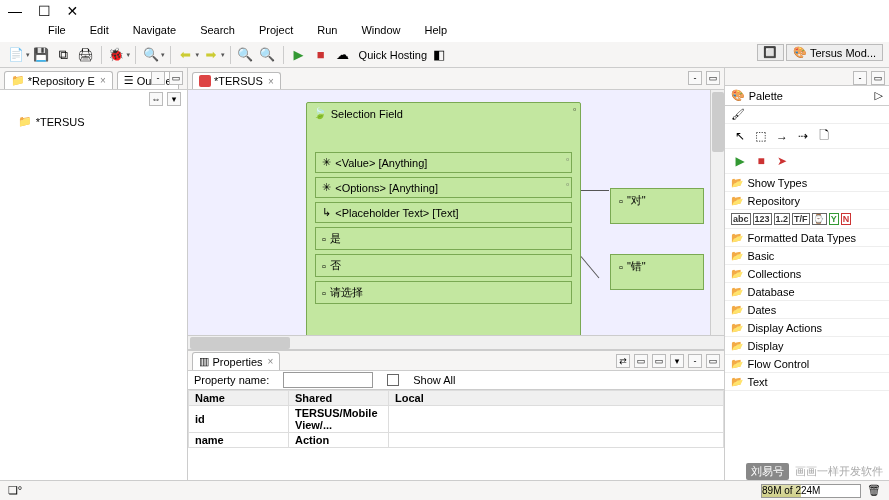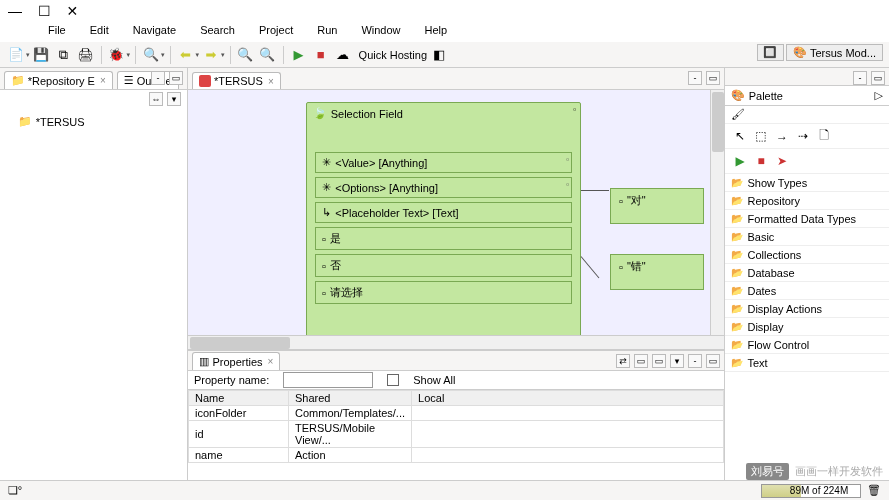--- a/index.html
+++ b/index.html
@@ -40,26 +40,26 @@
 .slotctrl { position: absolute; right: 2px; top: 2px; font-size: 8px; color: #555; }
 .smallnode { position: absolute; background: #c3e7a0; border: 1px solid #7aa953; padding: 4px 8px; width: 94px; height: 36px; }
 .smallnode .h2 { display: flex; align-items: center; gap: 4px; }
 .wireline { position: absolute; height: 1px; background: #555; }
 .proparea { height: 130px; border-top: 1px solid #ccc; display: flex; flex-direction: column; }
 .propheader { height: 18px; display: flex; align-items: center; padding: 0 6px; gap: 14px; }
 .propinput { border: 1px solid #999; height: 16px; width: 90px; padding: 0 3px; }
 .checkbox { width: 12px; height: 12px; border: 1px solid #666; display: inline-block; background: #fff; }
 .proptable { flex: 1; border-top: 1px solid #ccc; overflow: hidden; }
 .proptable table { width: 100%; border-collapse: collapse; }
-.proptable th, .proptable td { border: 1px solid #ddd; text-align: left; padding: 1px 6px; font-size: 11px; font-weight: normal; }
+.proptable th, .proptable td { border: 1px solid #ddd; text-align: left; padding: 1px 6px; font-size: 11px; font-weight: bold; }
 .proptable th { background: #f0f0f0; }
 .statusbar { height: 20px; border-top: 1px solid #ccc; background: #f6f5f4; display: flex; align-items: center; justify-content: space-between; padding: 0 8px; font-size: 11px; }
 .memgauge { width: 100px; height: 14px; border: 1px solid #999; background: #fff; position: relative; overflow: hidden; }
 .memgauge .fill { position: absolute; left: 0; top: 0; bottom: 0; width: 40%; background: linear-gradient(#e0e0b0,#cfcf88); }
-.memgauge .txt { position: absolute; left: 0; right: 0; text-align: center; font-size: 10px; margin-left: 16px; }
+.memgauge .txt { position: absolute; left: 0; right: 0; text-align: left; font-size: 10px; }
 .paletteheader { height: 20px; border-bottom: 1px solid #ccc; display: flex; align-items: center; padding: 0 6px; gap: 4px; position: relative; }
 .paletteheader .arrow { position: absolute; right: 6px; }
 .palsection { display: flex; align-items: center; gap: 4px; padding: 2px 6px; height: 18px; border-bottom: 1px solid #eee; }
 .palsection .foldericon { font-size: 10px; }
 .paltoolrow { display: flex; gap: 3px; padding: 3px 6px; border-bottom: 1px solid #eee; flex-wrap: wrap; }
 .palicon { width: 18px; height: 18px; border: 1px solid transparent; display: flex; align-items: center; justify-content: center; font-size: 12px; }
 .redborder { border: 1px solid #c33; color: #c33; font-weight: bold; font-size: 9px; padding: 0 1px; }
 .greenborder { border: 1px solid #393; color: #393; font-weight: bold; font-size: 9px; padding: 0 1px; }
 .grayborder { border: 1px solid #666; color: #333; font-weight: bold; font-size: 9px; padding: 0 1px; }
 .watermark { position: absolute; right: 6px; bottom: 20px; font-size: 11px; color: #aaa; display: flex; align-items: center; gap: 6px; }
@@ -256,25 +256,20 @@
       </div>
       <div class="proptable">
         <table>
           <tbody>
               <tr>
             <th style="width:100px;">Name</th>
             <th style="width:100px;">Shared</th>
             <th>Local</th>
           </tr>
           <tr>
-                <td>iconFolder</td>
-                <td>Common/Templates/...</td>
-                <td></td>
-              </tr>
-          <tr>
                 <td>id</td>
                 <td>TERSUS/Mobile View/...</td>
                 <td></td>
               </tr>
           <tr>
                 <td>name</td>
                 <td>Action</td>
                 <td></td>
               </tr>
         </tbody>
@@ -311,20 +306,29 @@
       <span class="palicon" style="color:#c33">➤</span>
     </div>
     <div class="palsection">
         <span class="foldericon">📂</span>
         <span>Show Types</span>
       </div>
     <div class="palsection">
         <span class="foldericon">📂</span>
         <span>Repository</span>
       </div>
+    <div class="paltoolrow" style="gap:2px;">
+      <span class="grayborder">abc</span>
+      <span class="grayborder">123</span>
+      <span class="grayborder">1.2</span>
+      <span class="grayborder">T/F</span>
+      <span class="grayborder">⌚</span>
+      <span class="greenborder">Y</span>
+      <span class="redborder">N</span>
+    </div>
     <div class="palsection">
         <span class="foldericon">📂</span>
         <span>Formatted Data Types</span>
       </div>
     <div class="palsection">
         <span class="foldericon">📂</span>
         <span>Basic</span>
       </div>
     <div class="palsection">
         <span class="foldericon">📂</span>

